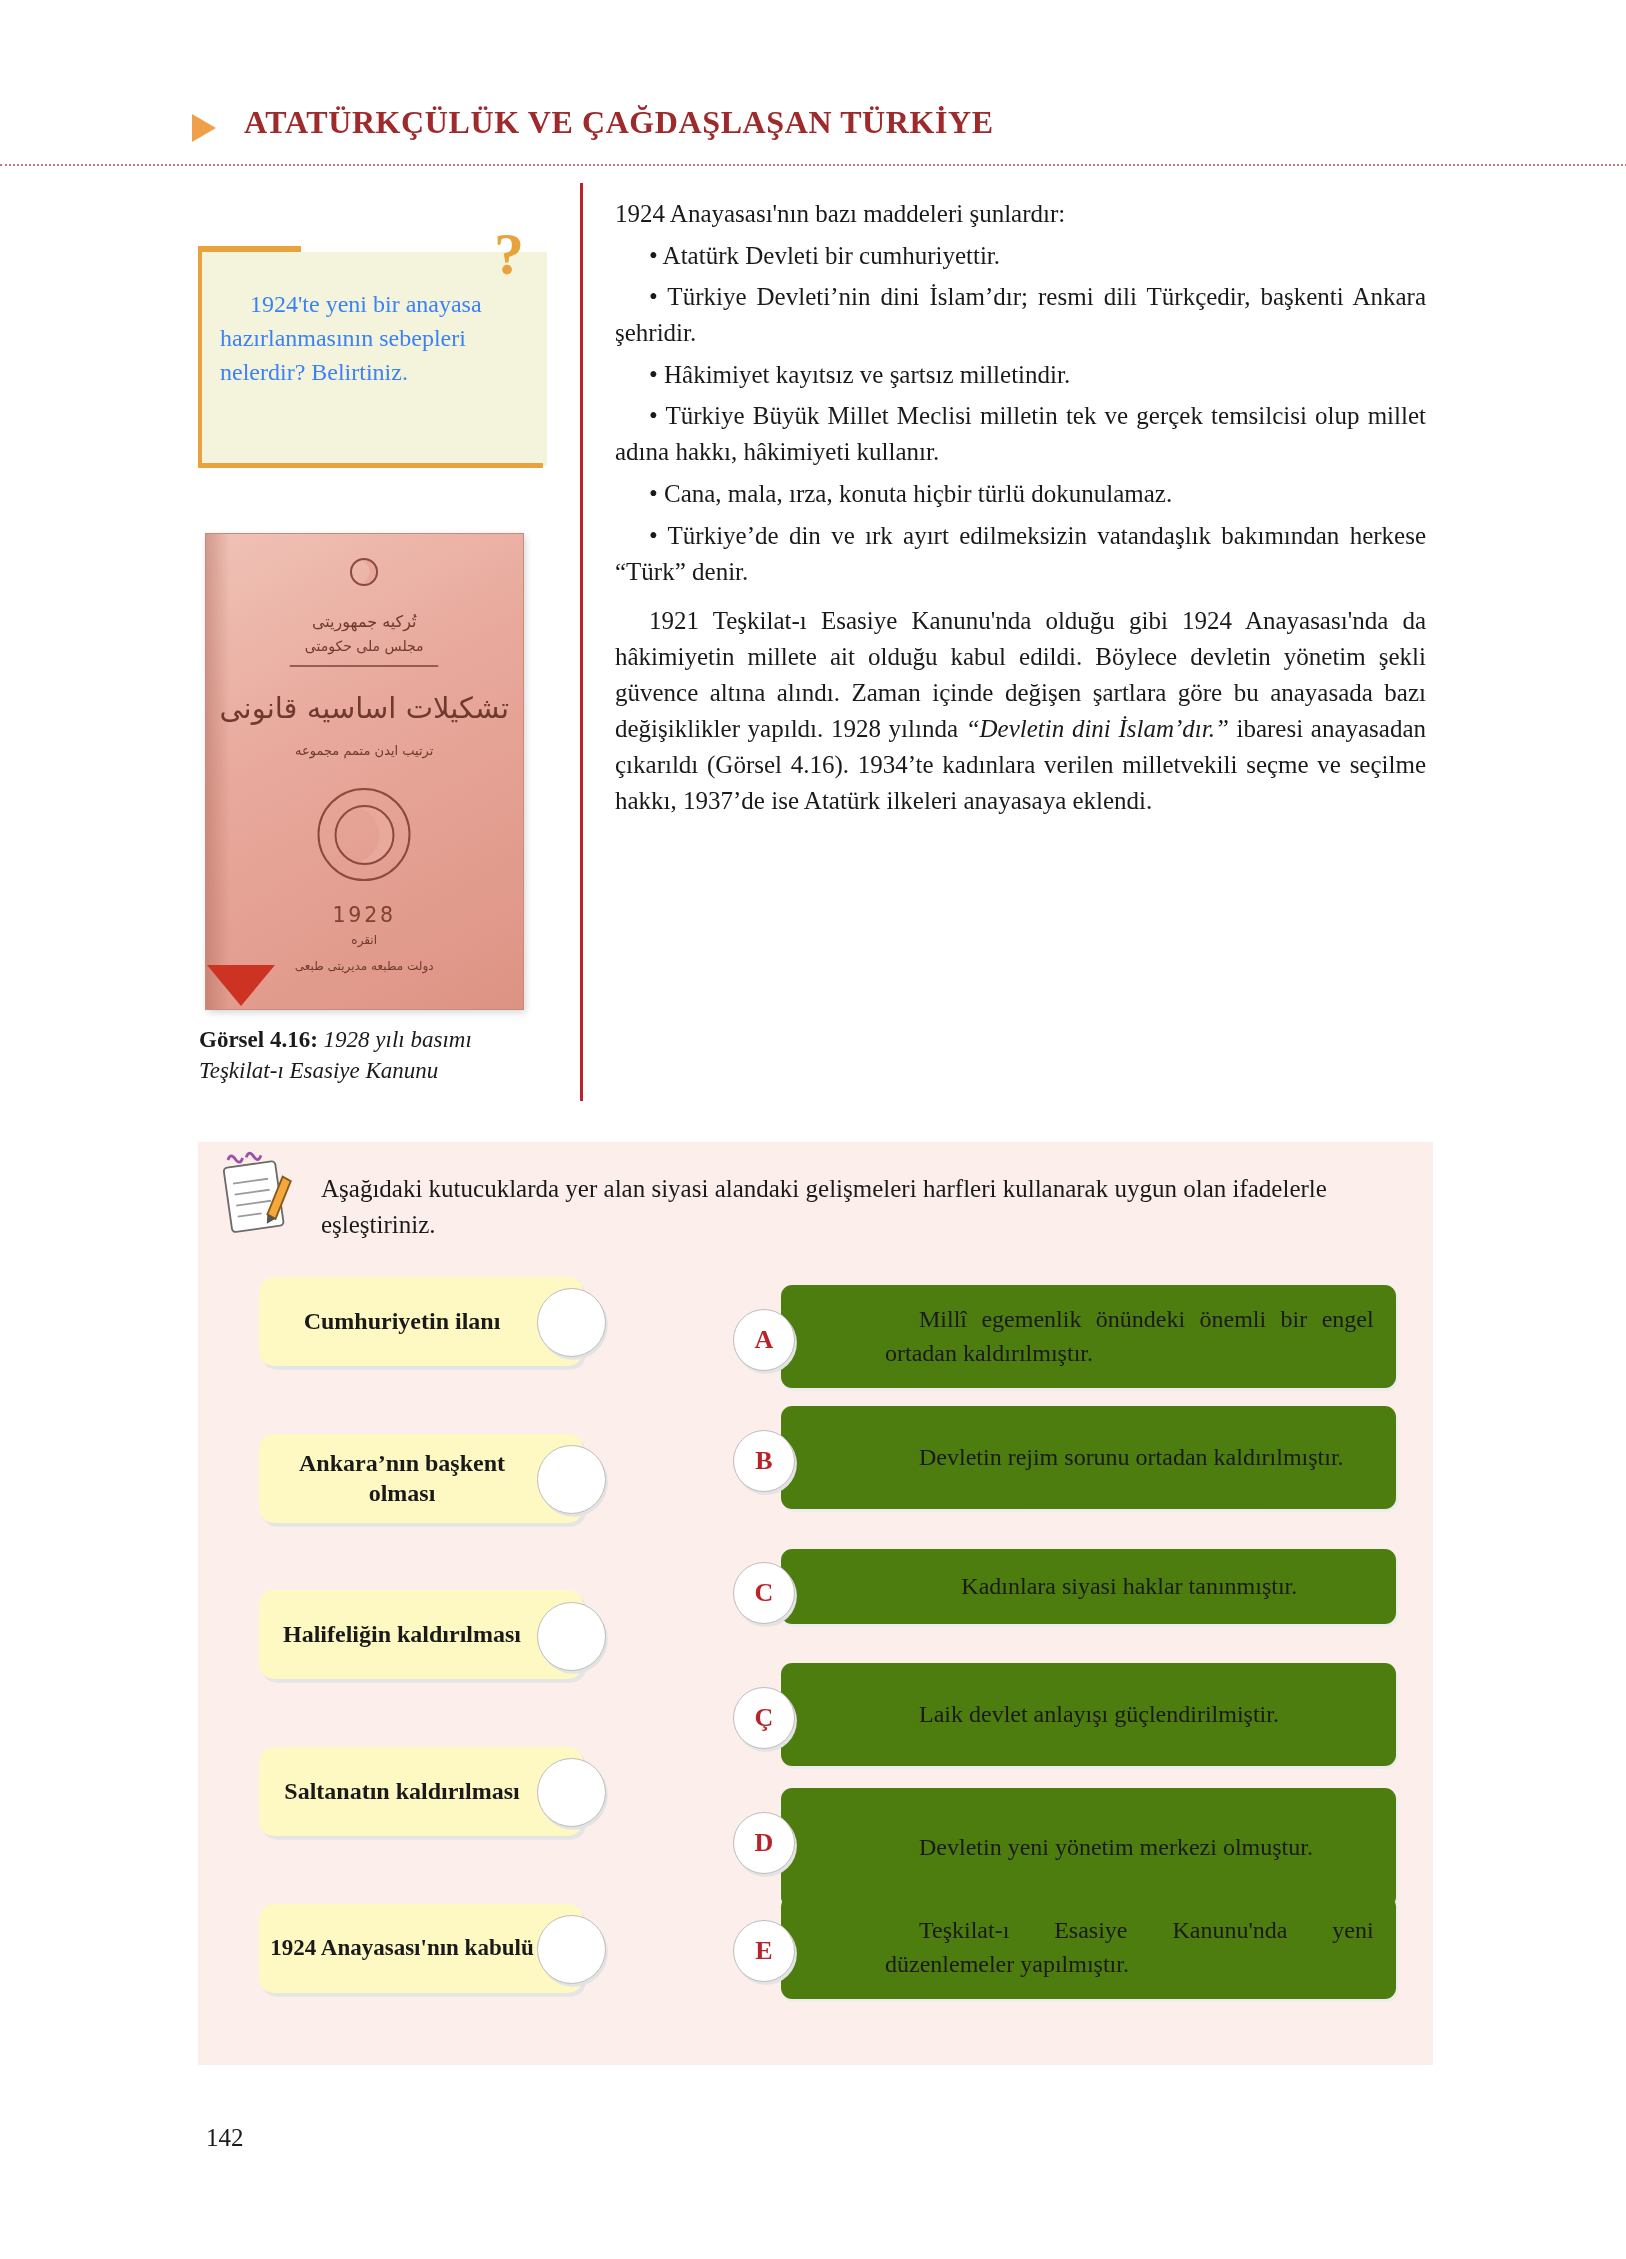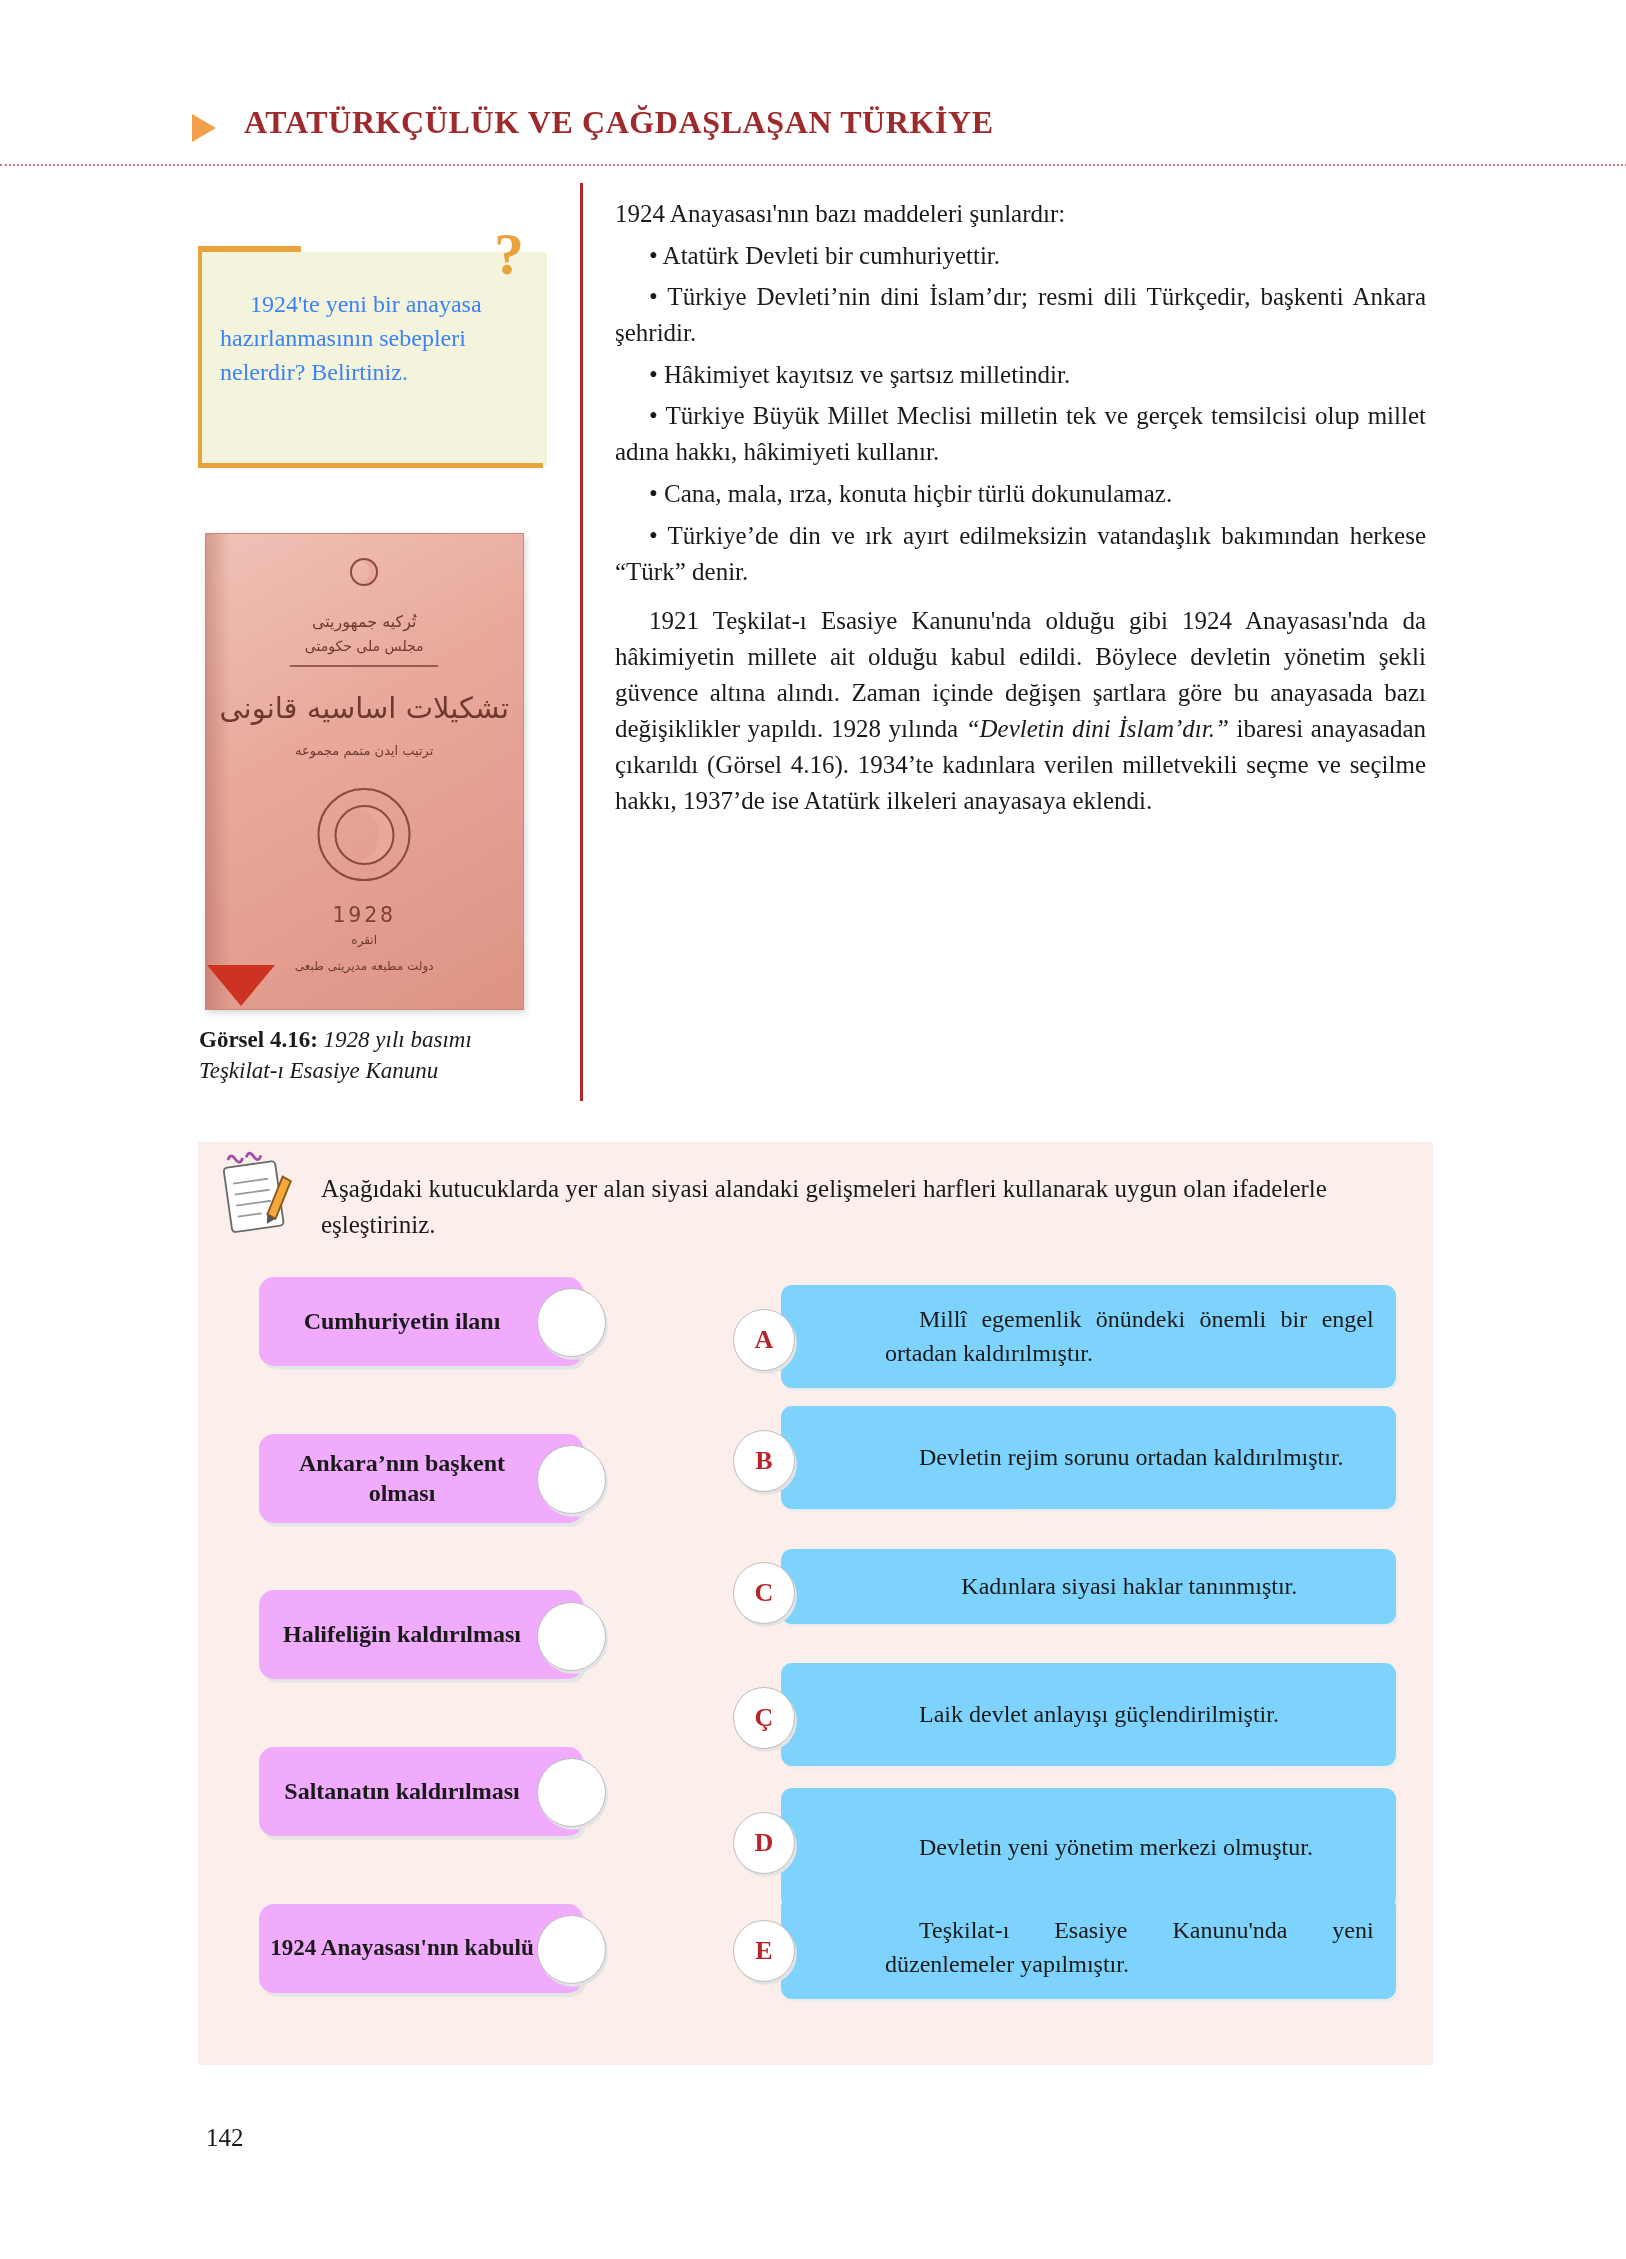--- a/index.html
+++ b/index.html
@@ -247,21 +247,21 @@
     line-height: 1.42;
     color: #1a1a1a;
   }
 
   
   .pill {
     position: absolute;
     left: 259px;
     width: 324px;
     height: 89px;
-    background: #f0abfc;
+    background: #fef9c3;
     border-radius: 15px;
     box-shadow: 2.8px 3.7px 0 #e5e5e5;
     display: flex;
     align-items: center;
     justify-content: center;
     text-align: center;
     font-size: 24px;
     font-weight: bold;
     color: #1a1a1a;
     line-height: 1.22;
@@ -277,21 +277,21 @@
     border: 1.9px solid #bdbdbd;
     border-radius: 50%;
     box-shadow: 1.9px 2.8px 0 #e3e3e3;
   }
 
   
   .stmt {
     position: absolute;
     left: 781px;
     width: 615px;
-    background: #7dd3fc;
+    background: #4d7c0f;
     border-radius: 11.2px;
     box-shadow: 1.9px 2.8px 0 #ececec;
     box-sizing: border-box;
     padding: 15px 22.4px 15px 104px;
     font-size: 24px;
     line-height: 1.4;
     text-align: justify;
     color: #1a1a1a;
     display: flex;
     align-items: center;

